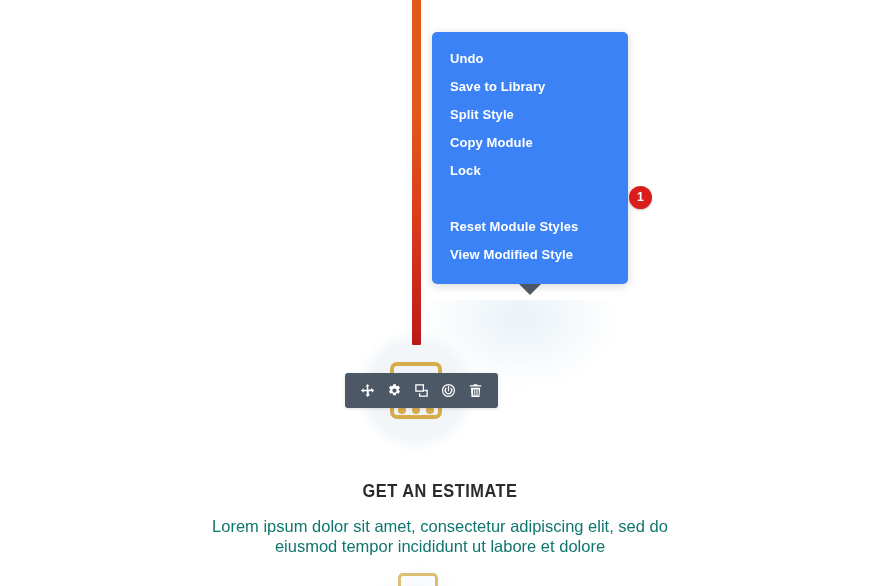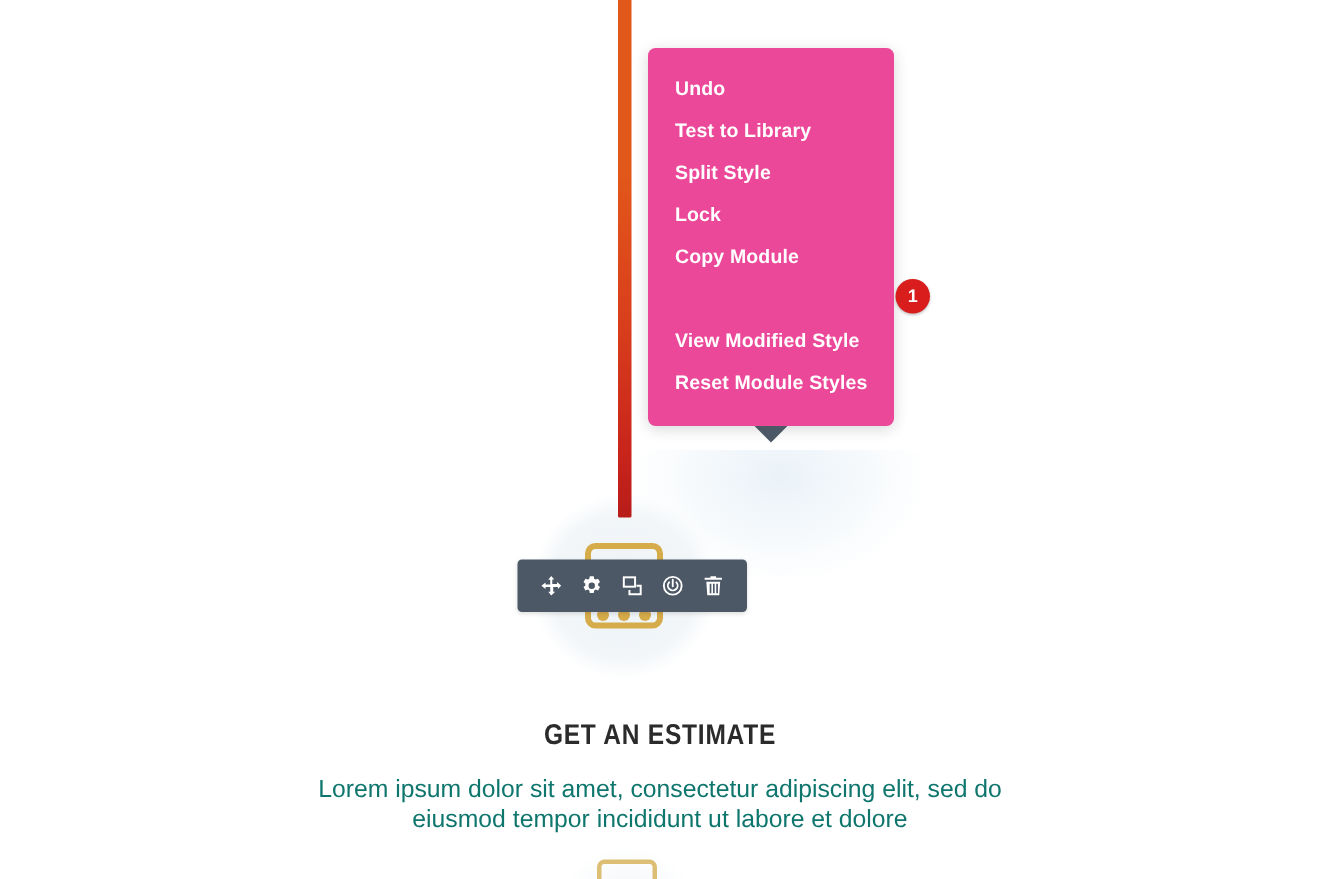--- a/index.html
+++ b/index.html
@@ -57,22 +57,22 @@
         #e2571a 0%, #e2571a 34%,
         #d93f1c 62%, #c8241b 88%, #b81c19 100%);
     border-radius: 1px;
   }
 
   
   .context-menu {
     position: absolute;
     left: 432px;
     top: 32px;
-    width: 164px;
-    background: #ec4899;
+    width: 196px;
+    background: #3b82f6;
     border-radius: 5px;
     box-shadow: 0 2px 10px rgba(0,0,0,0.16);
     padding: 12px 0 16px 0;
     box-sizing: border-box;
   }
   .context-menu .arrow {
     position: absolute;
     left: 50%;
     bottom: -11px;
     margin-left: -11px;
@@ -244,46 +244,46 @@
   <div class="drag-rail"></div>
 
   <div class="context-menu">
 
     <div class="menu-item">
       <span class="label">Undo</span>
     </div>
 
 
     <div class="menu-item">
-      <span class="label">Test to Library</span>
+      <span class="label">Save to Library</span>
     </div>
 
     <div class="menu-item">
       <span class="label">Split Style</span>
     </div>
 
 
     <div class="menu-item">
+      <span class="label">Copy Module</span>
+    </div>
+
+    <div class="menu-item">
       <span class="label">Lock</span>
     </div>
 
     <div class="menu-item">
-      <span class="label">Copy Module</span>
-    </div>
-
-    <div class="menu-item">
       <span class="step-badge" style="right:-24px;">1</span>
     </div>
 
     <div class="menu-item">
+      <span class="label">Reset Module Styles</span>
+    </div>
+
+    <div class="menu-item">
       <span class="label">View Modified Style</span>
-    </div>
-
-    <div class="menu-item">
-      <span class="label">Reset Module Styles</span>
     </div>
 
     <div class="arrow"></div>
   </div>
 
   <div class="module-icon">
     <div class="body"></div>
     <div class="dots">
       <i></i><i></i><i></i>
     </div>

